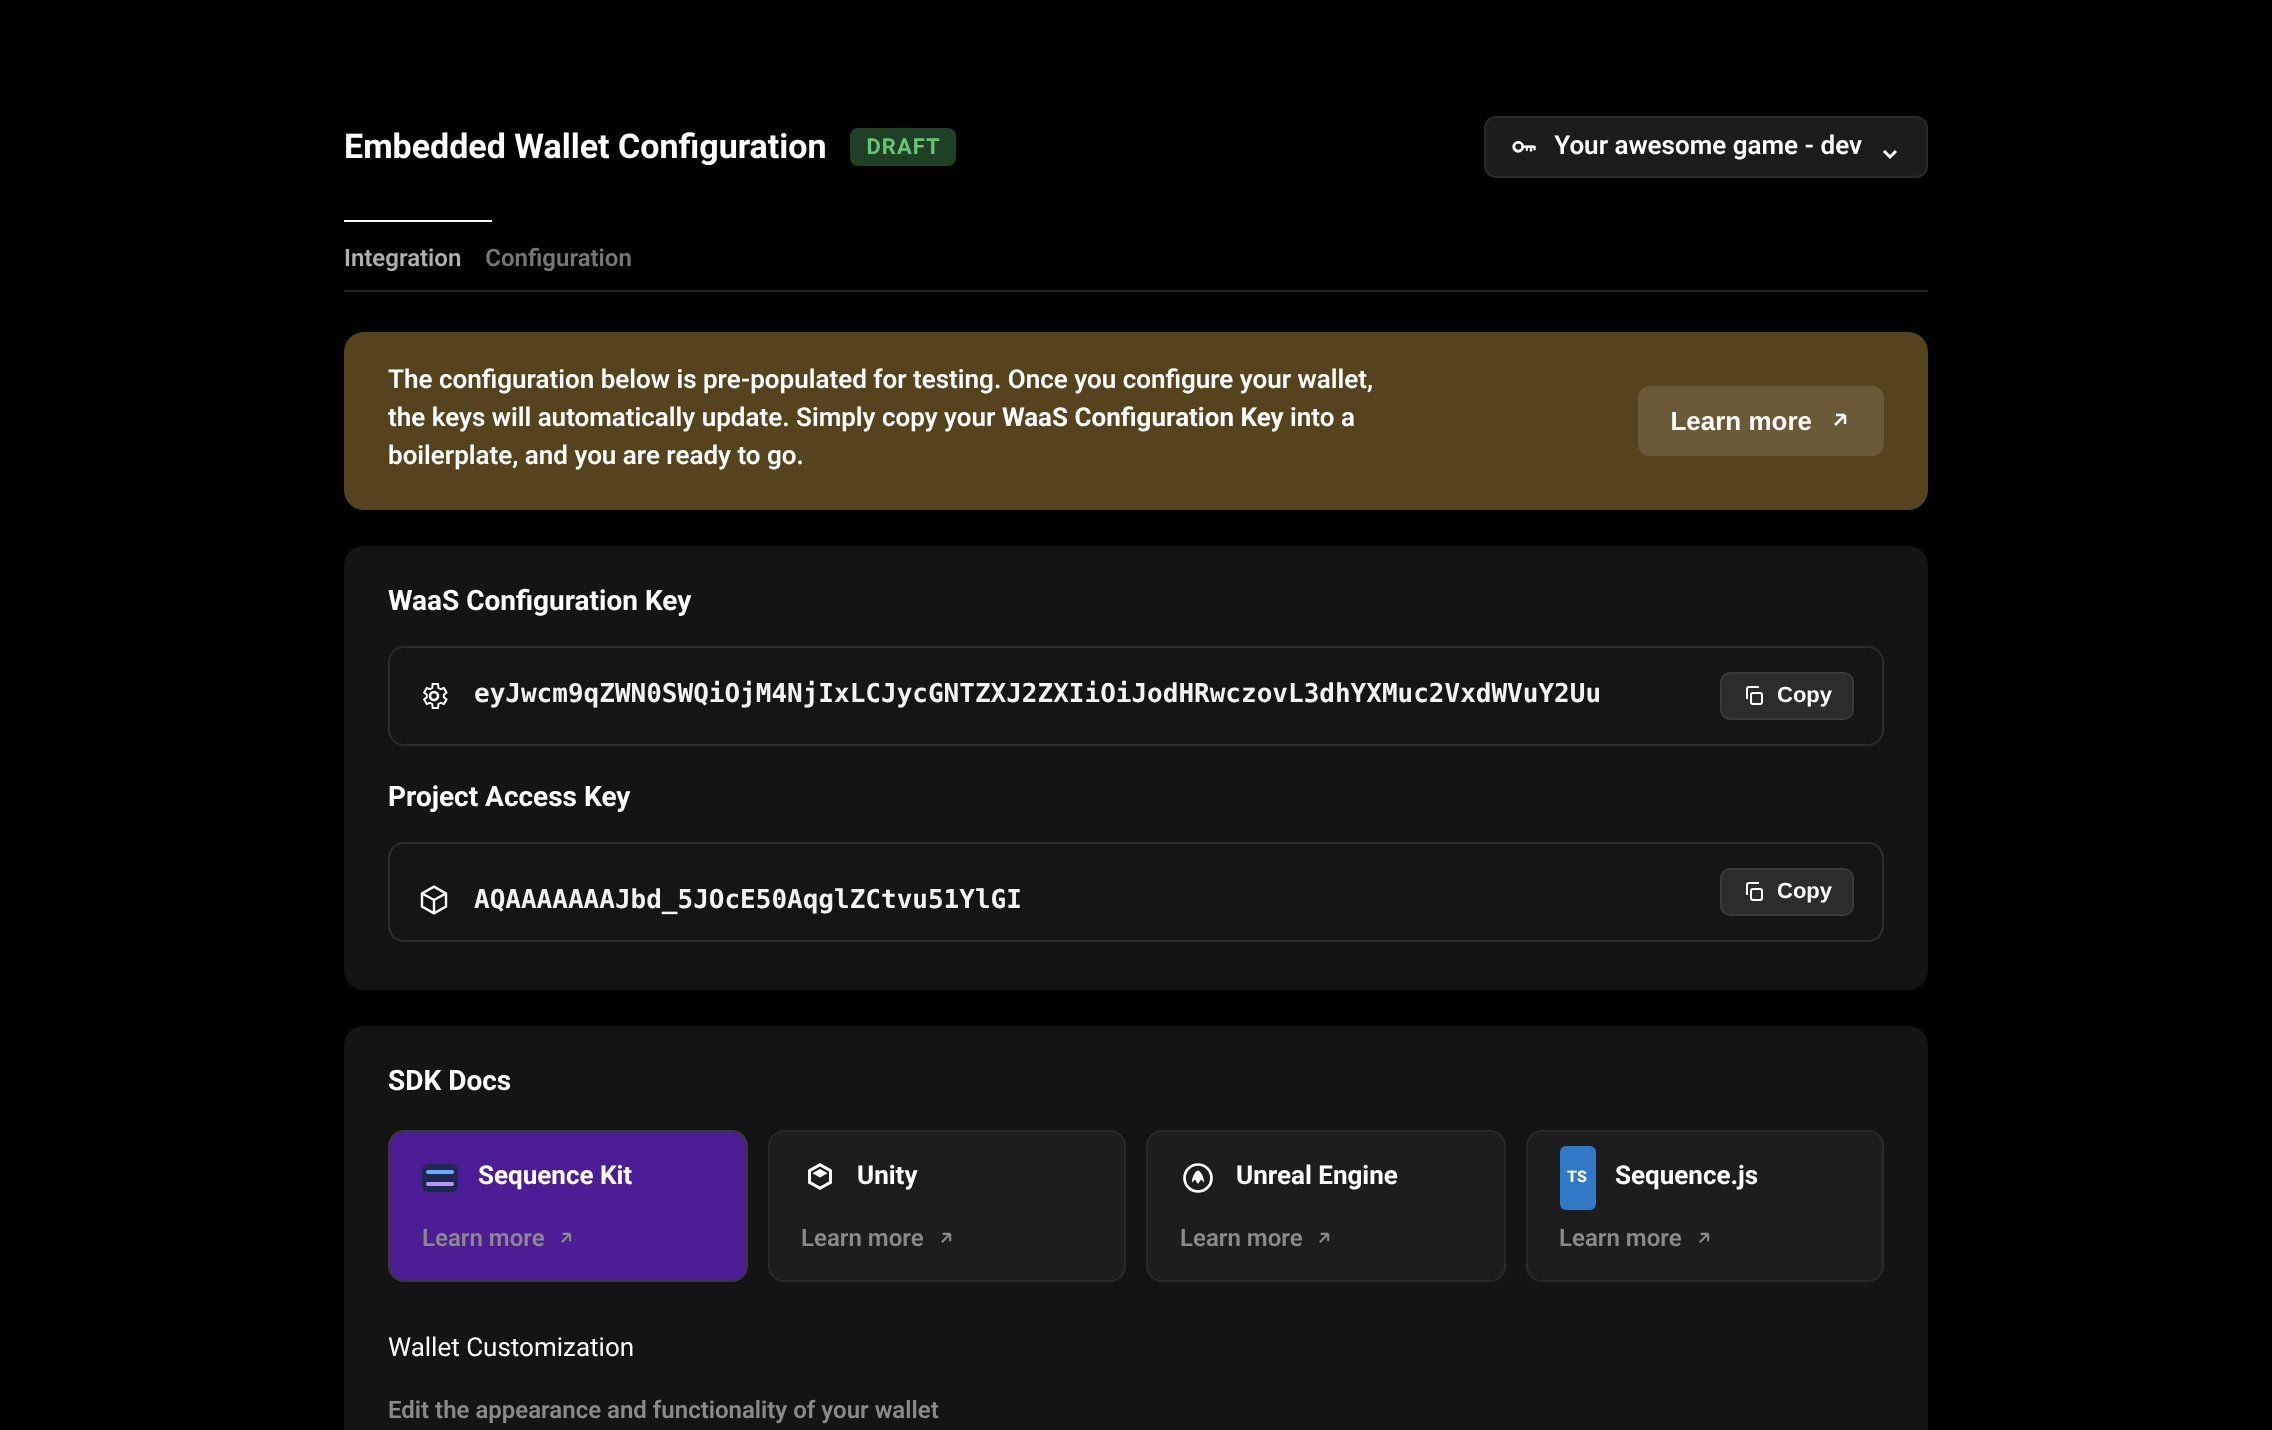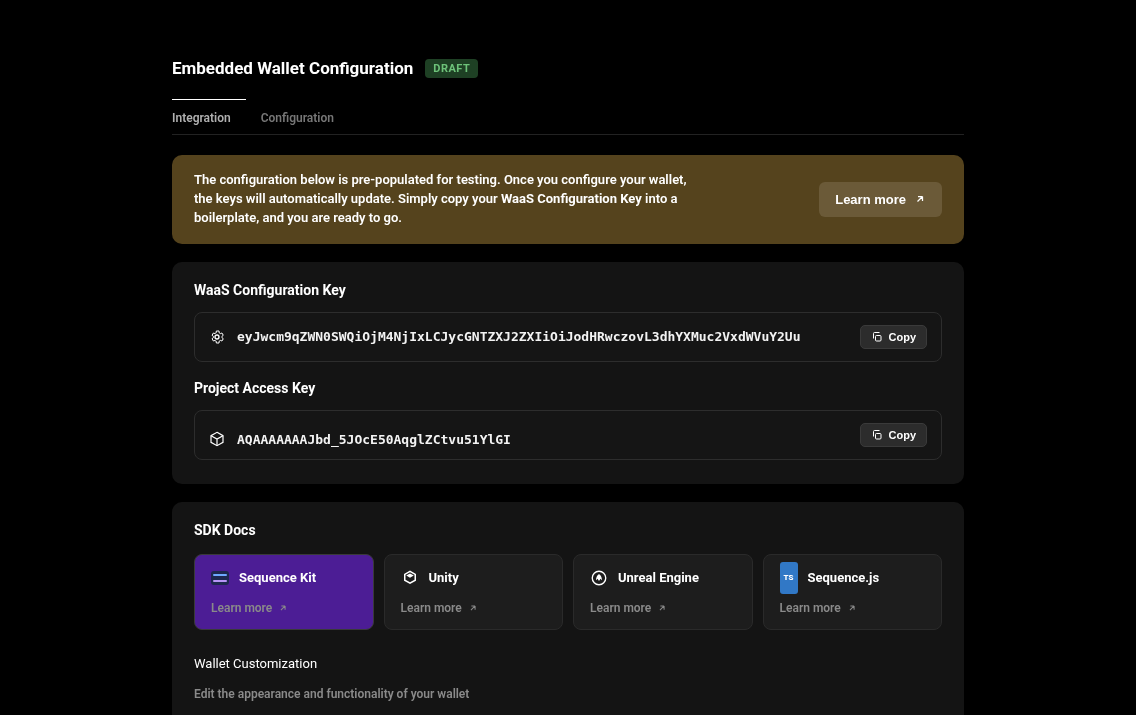--- a/index.html
+++ b/index.html
@@ -68,21 +68,21 @@
       color: #ffffff;
     }
     .chevron-down {
       width: 12px;
       height: 12px;
       color: #ffffff;
     }
     .tabs {
       display: flex;
       border-bottom: 1px solid #222222;
-      gap: 30px;
+      gap: 12px;
       margin-bottom: 20px;
     }
     .tab {
       padding: 10px 0;
       font-size: 12px;
       font-weight: 600;
       color: #777777;
       cursor: pointer;
       position: relative;
       top: 1px;
@@ -303,20 +303,35 @@
   </style>
 </head>
 <body>
 
 <div class="container">
 
   <div class="header-row">
     <div class="title-group">
       <h1 class="page-title">Embedded Wallet Configuration</h1>
       <span class="draft-badge">DRAFT</span>
+    </div>
+    <div class="project-selector">
+      <span class="key-icon">
+        <svg viewBox="0 0 24 24" width="14" height="14" fill="currentColor">
+            <path d="M7 14a3 3 0 1 1 0-6 3 3 0 0 1 0 6zm0 2a5 5 0 1 0-4.9-4H2v-2h.1A5 5 0 0 0 7 16zm4-6h11v2h-2v3h-2v-3h-2v3h-2v-3h-3v-2z" transform="scale(0.9) translate(1,1)"></path>
+            <circle cx="7" cy="11" r="4" fill="none" stroke="currentColor" stroke-width="2"></circle>
+            <path d="M10 11 L22 11 M18 11 L18 15 M21 11 L21 14" stroke="currentColor" stroke-width="2" fill="none"></path>
+          </svg>
+      </span>
+      <span class="project-name">Your awesome game - dev</span>
+      <span class="chevron-down">
+        <svg viewBox="0 0 24 24" width="12" height="12" fill="none" stroke="currentColor" stroke-width="3">
+            <polyline points="6 9 12 15 18 9"></polyline>
+          </svg>
+      </span>
     </div>
   </div>
 
   <div class="tabs tabs-real">
     <div class="tab-active-indicator" style="width:74px;"></div>
     <div class="tab" style="color:#b0b0b0;">Integration</div>
     <div class="tab">Configuration</div>
   </div>
 
   <div class="notice-banner">

